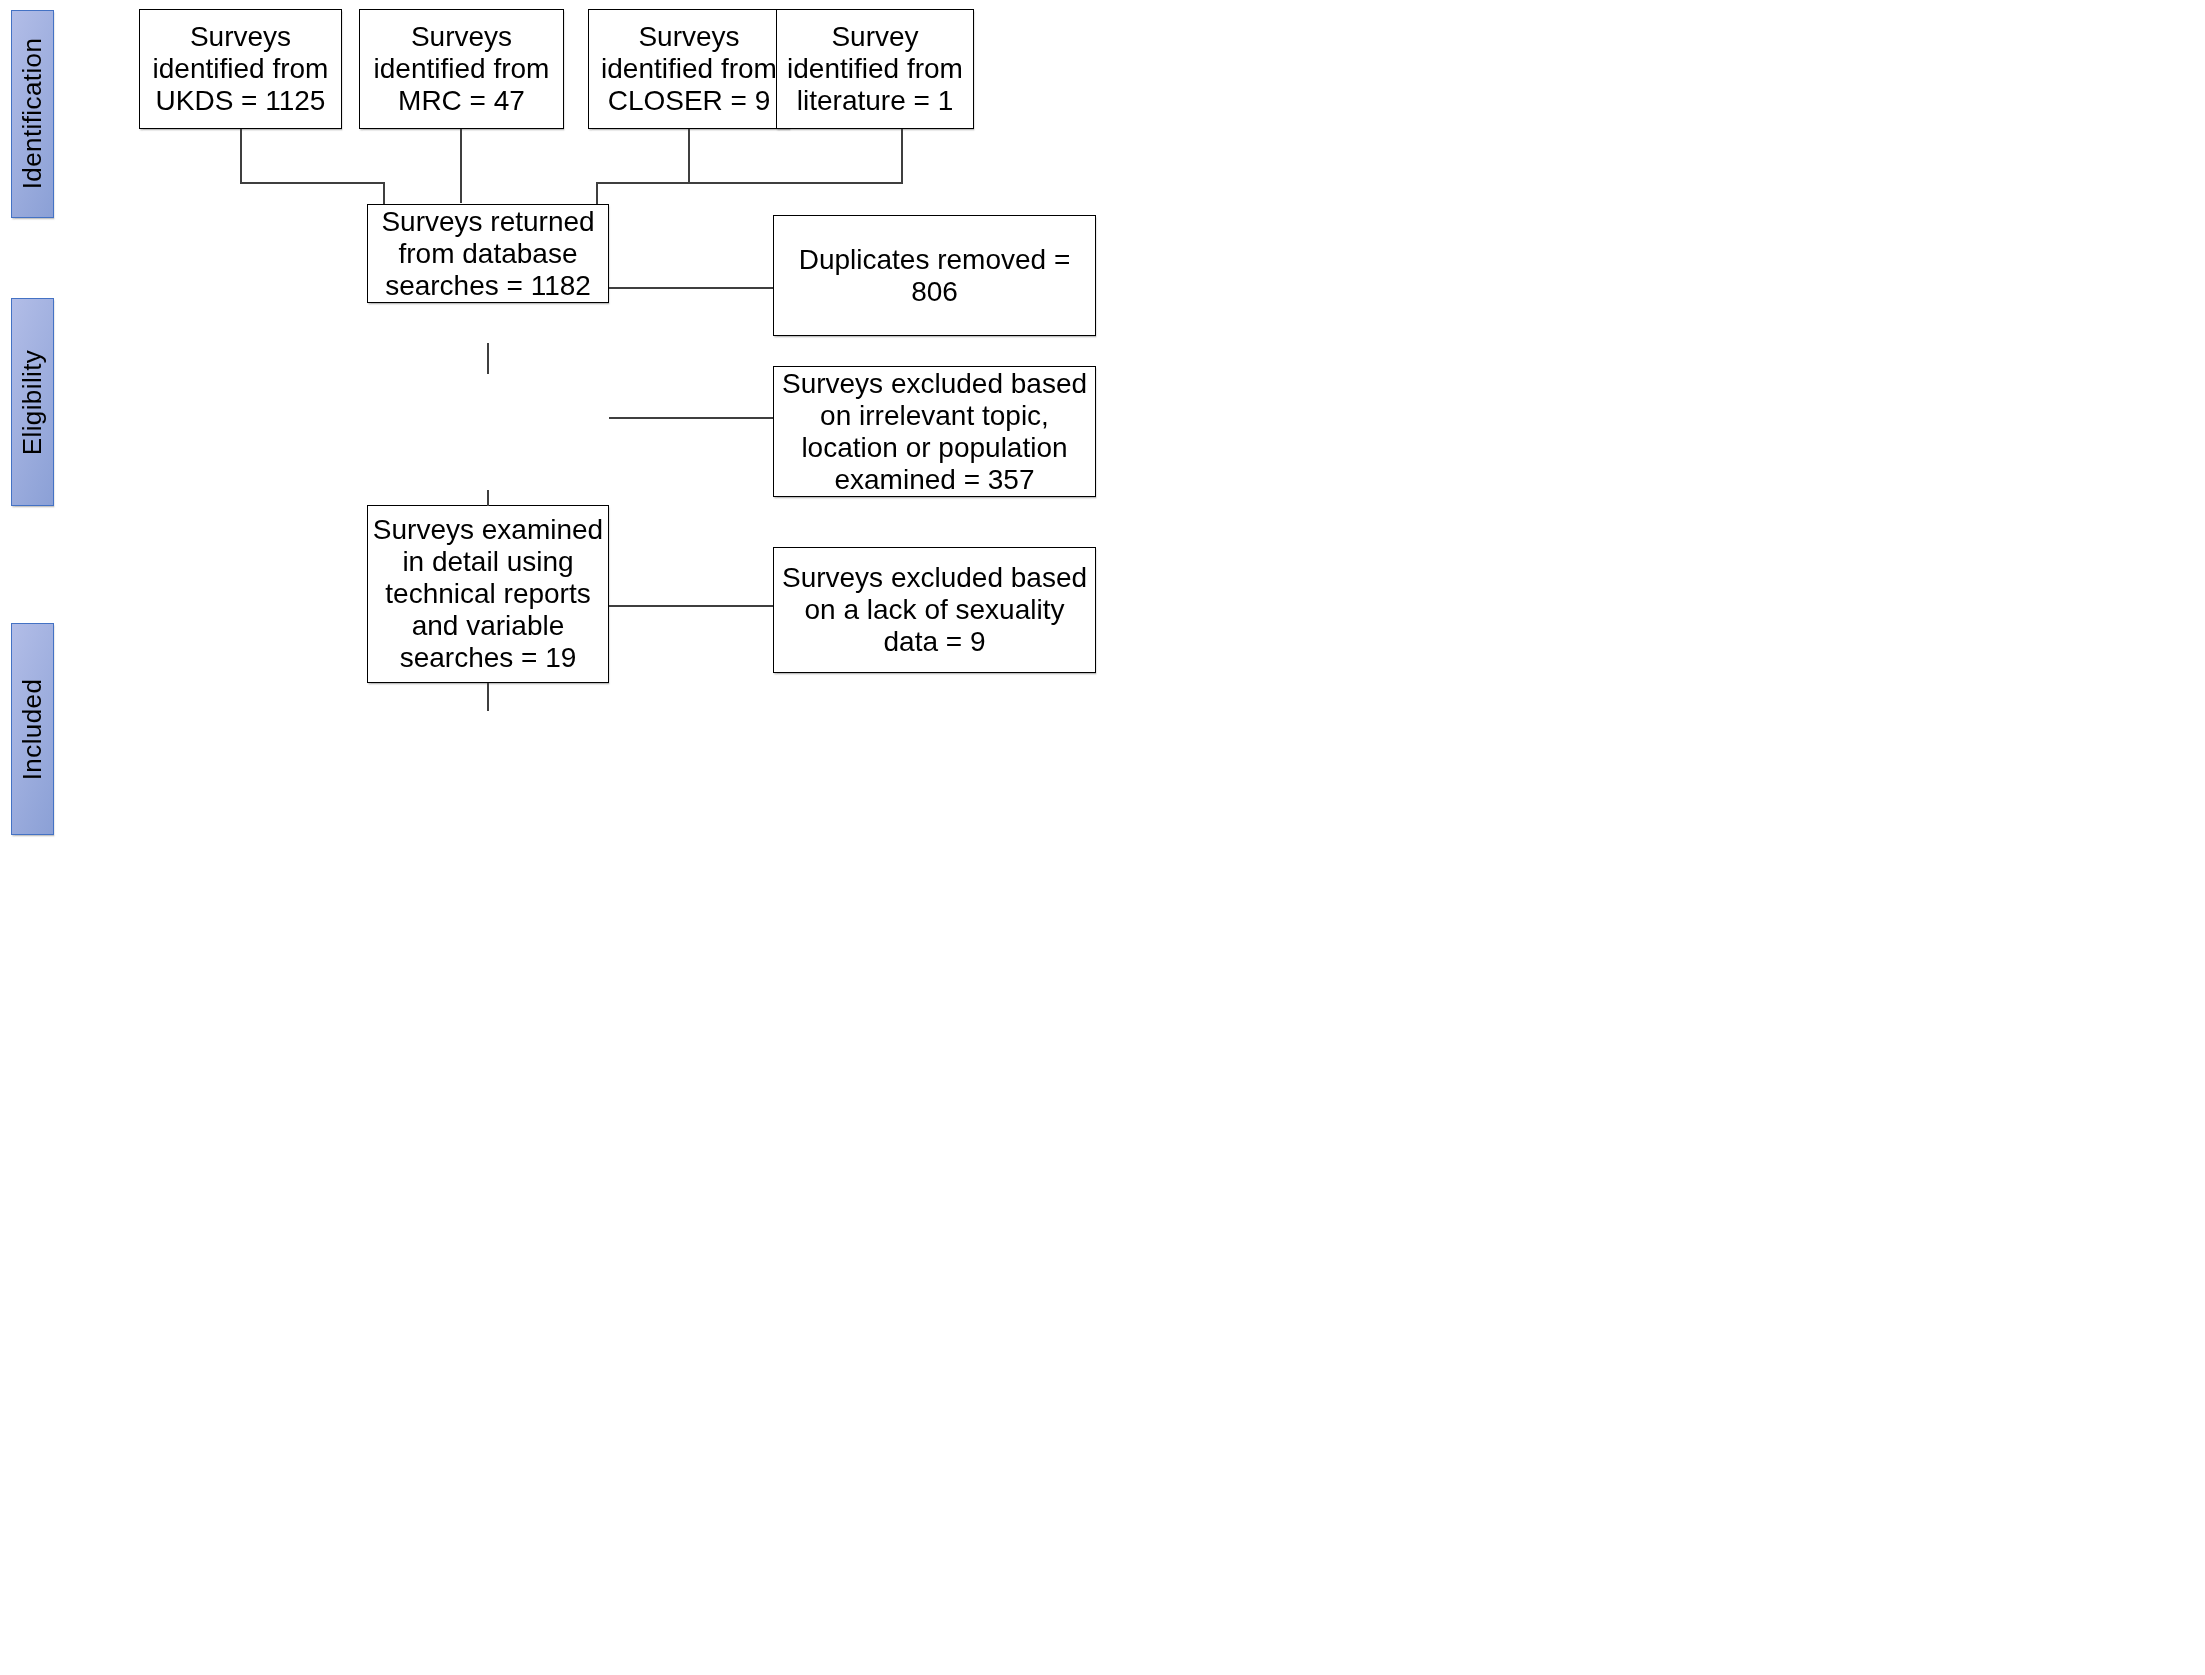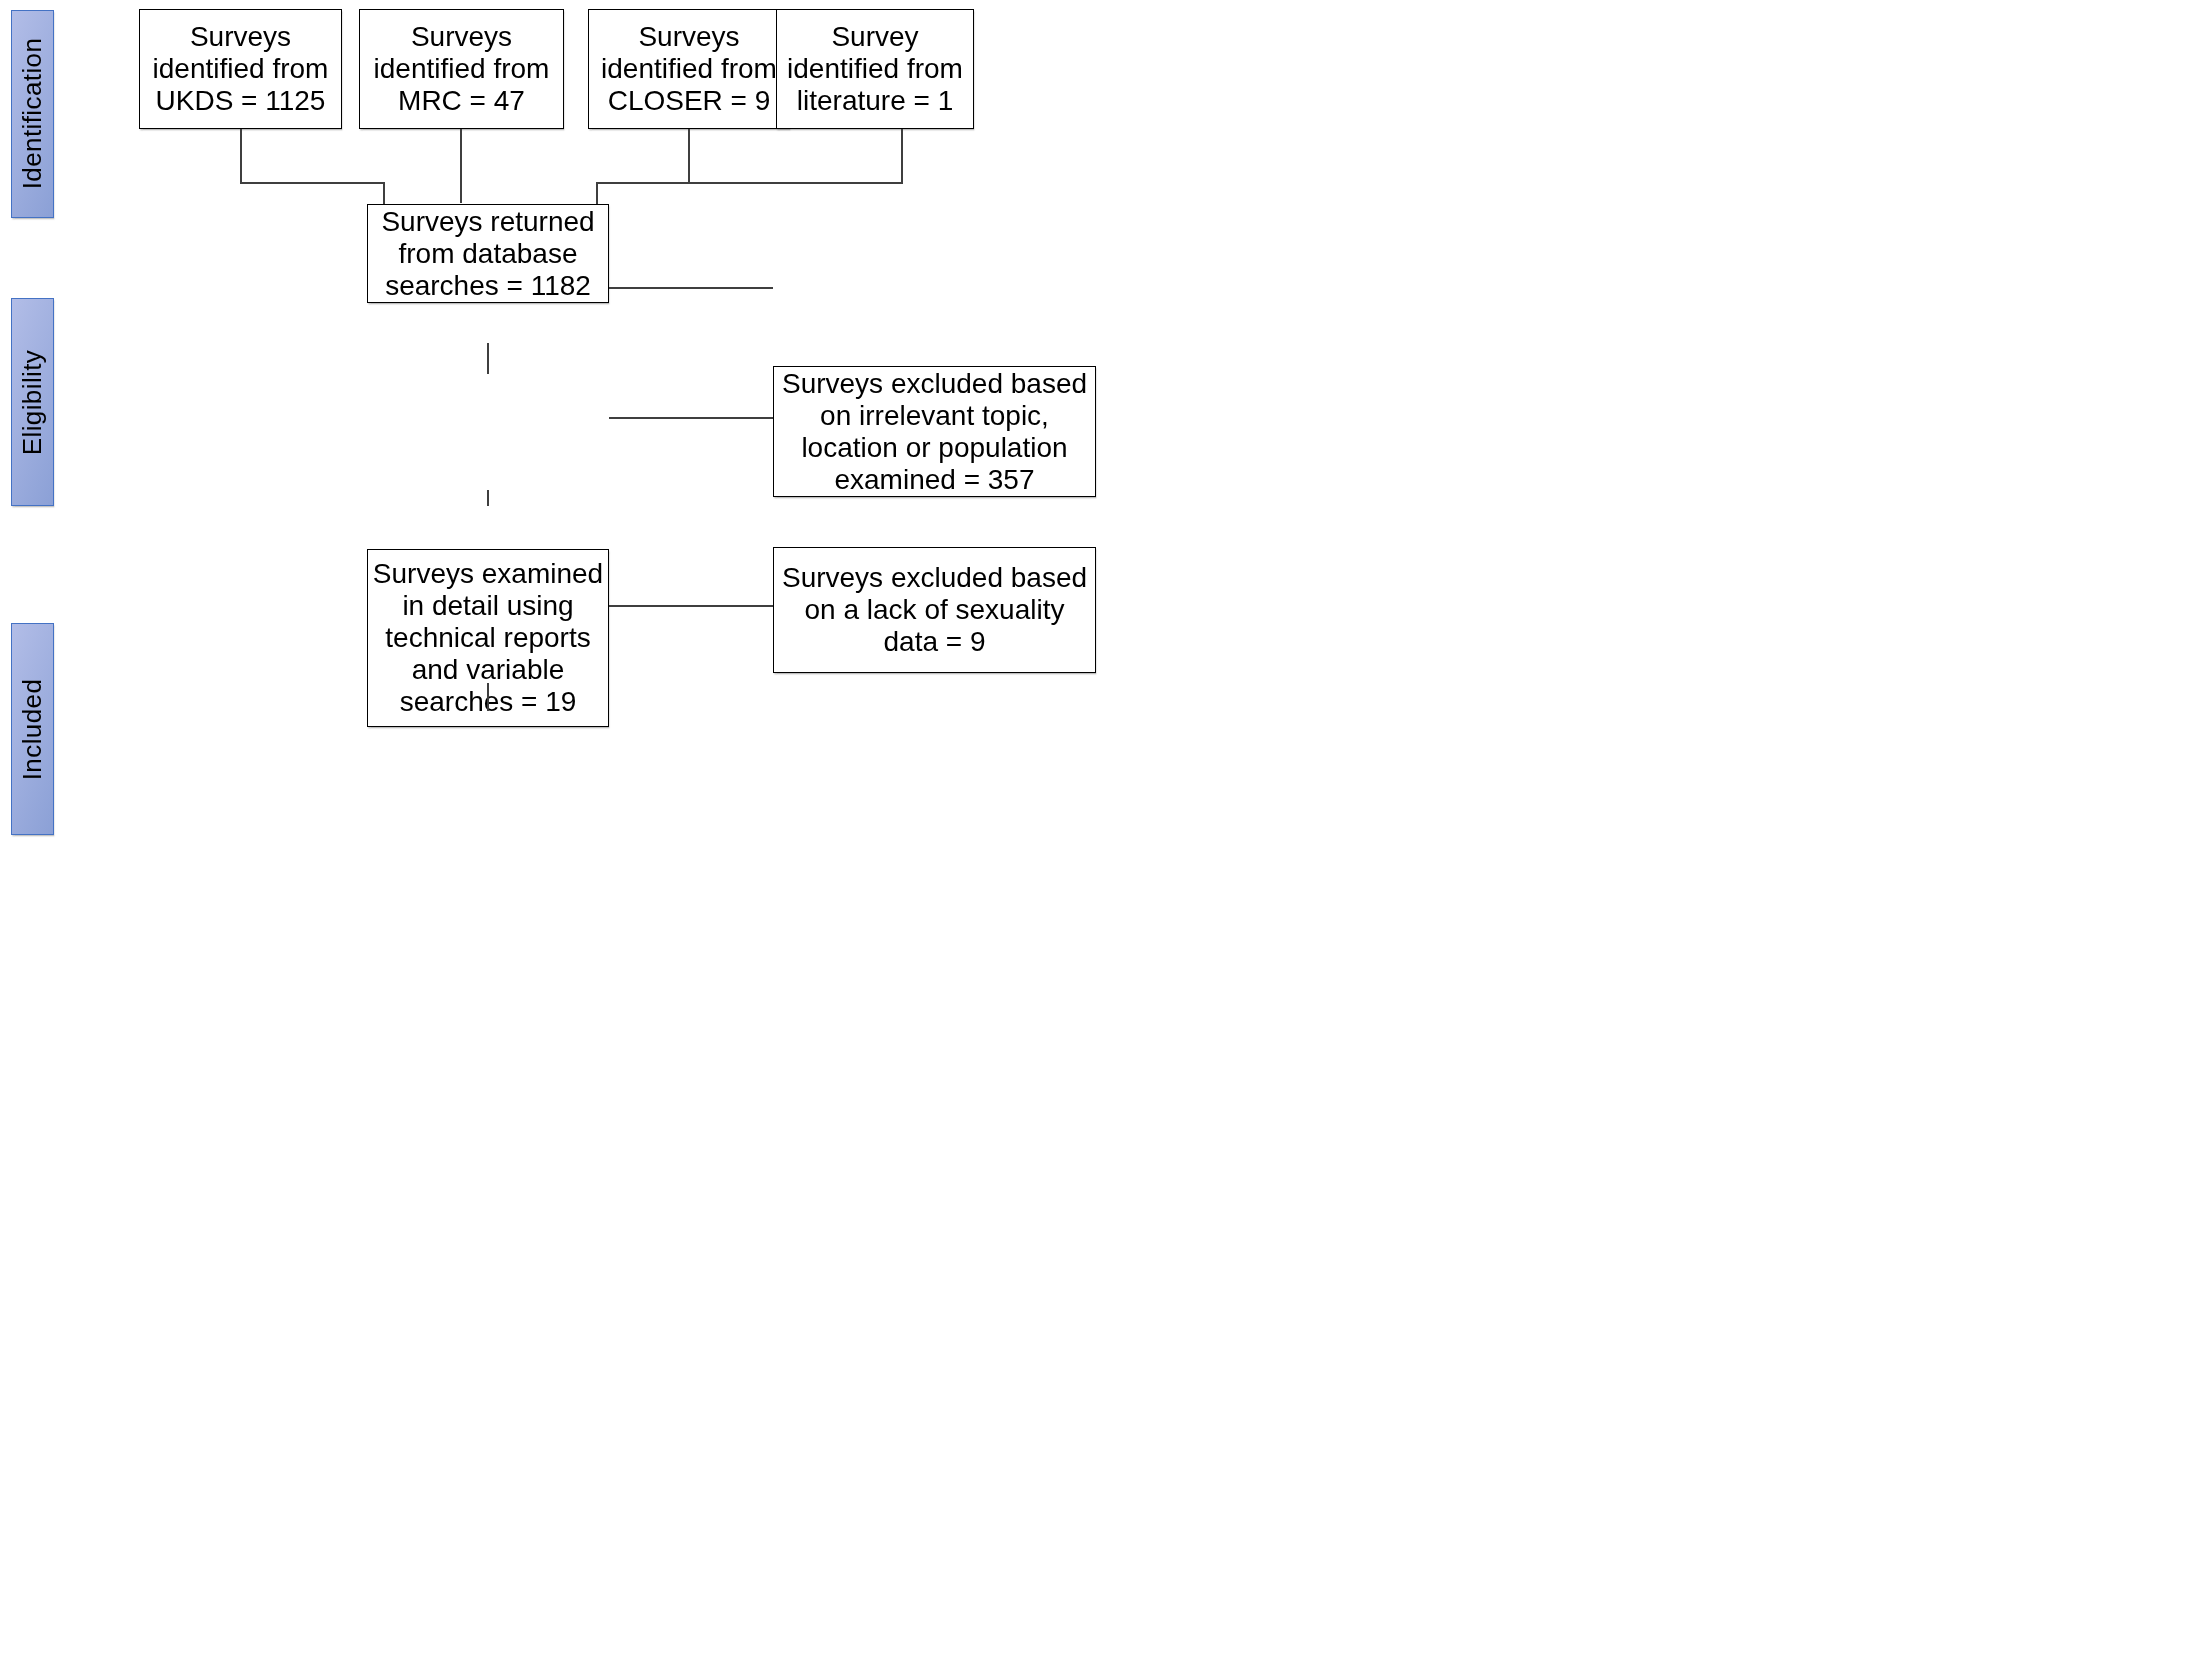--- a/index.html
+++ b/index.html
@@ -100,28 +100,32 @@
     <span class="box-text">Survey
 identified from
 literature = 1</span>
   </div>
 
   <div class="box" style="left:367px;top:204px;width:242px;height:99px;">
     <span class="box-text">Surveys returned
 from database
 searches = 1182</span>
   </div>
-  <div class="box" style="left:367px;top:505px;width:242px;height:178px;margin-top:44px;">
+  <div class="box" style="left:367px;top:505px;width:242px;height:178px;">
     <span class="box-text">Surveys examined
 in detail using
 technical reports
 and variable
 searches = 19</span>
   </div>
 
+  <div class="box" style="left:773px;top:215px;width:323px;height:121px;">
+    <span class="box-text">Duplicates removed =
+806</span>
+  </div>
   <div class="box" style="left:773px;top:366px;width:323px;height:131px;">
     <span class="box-text">Surveys excluded based
 on irrelevant topic,
 location or population
 examined = 357</span>
   </div>
   <div class="box" style="left:773px;top:547px;width:323px;height:126px;">
     <span class="box-text">Surveys excluded based
 on a lack of sexuality
 data = 9</span>

